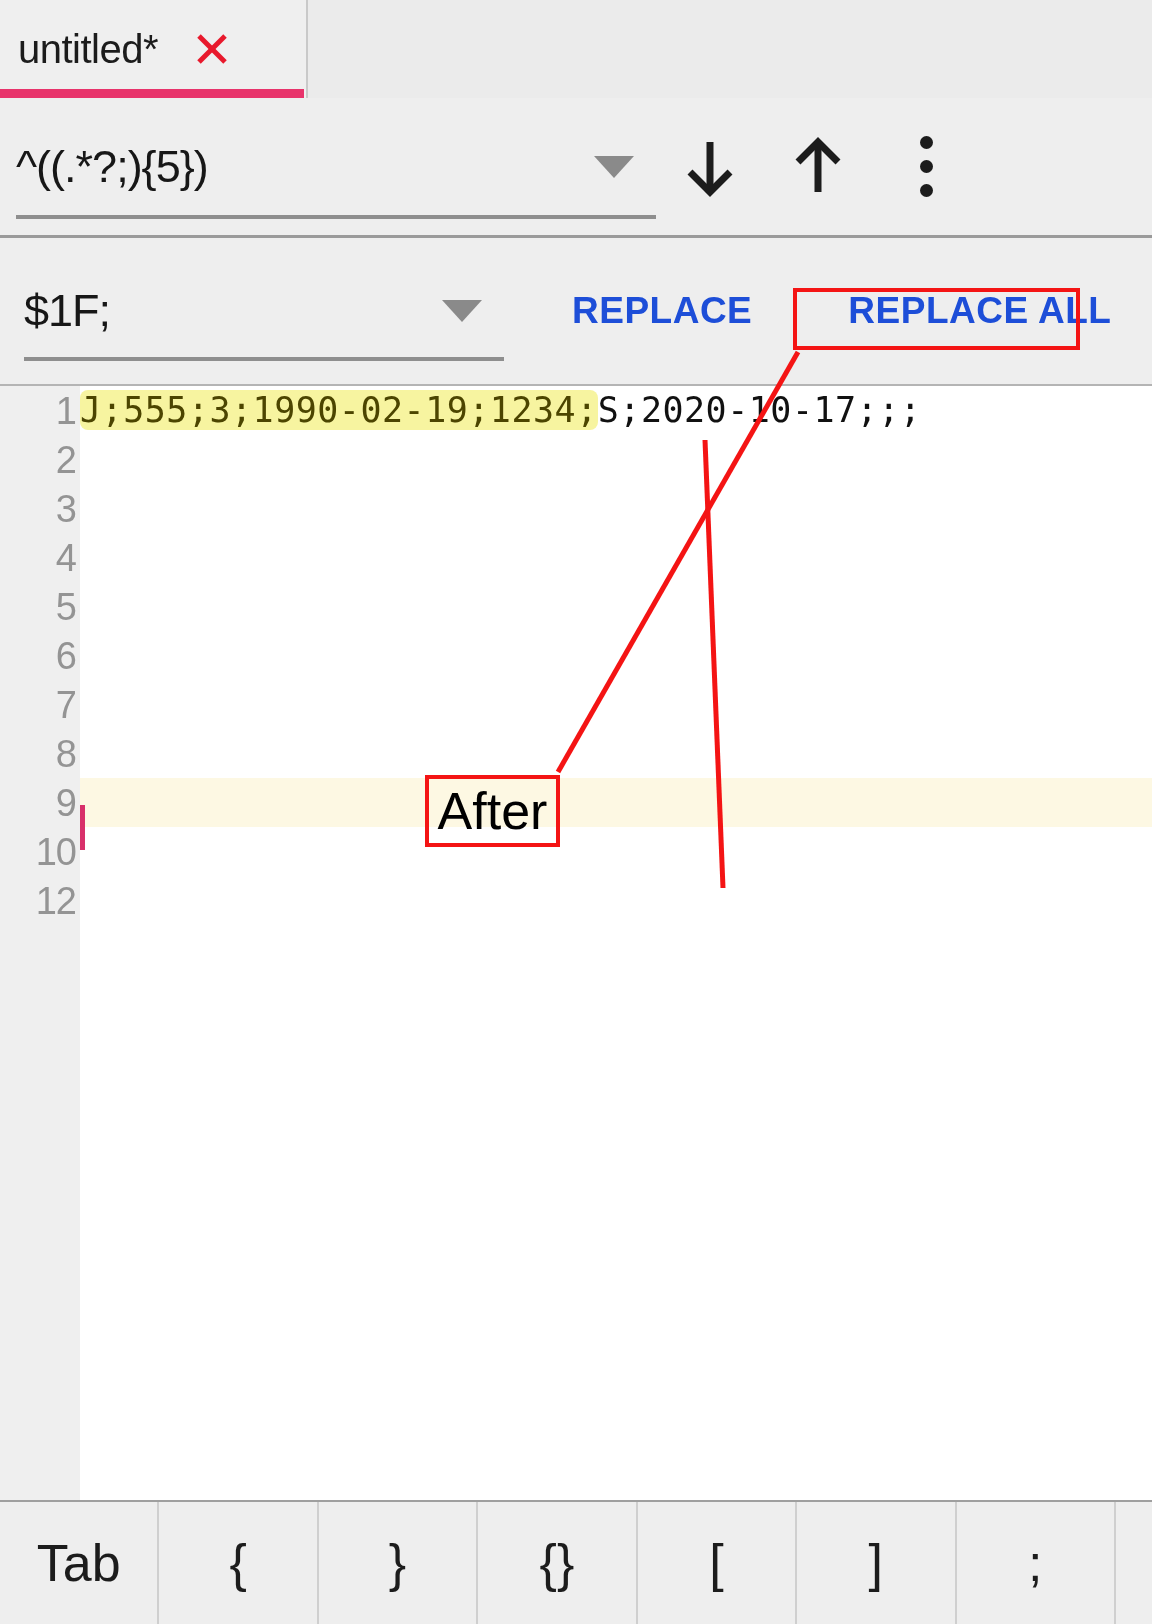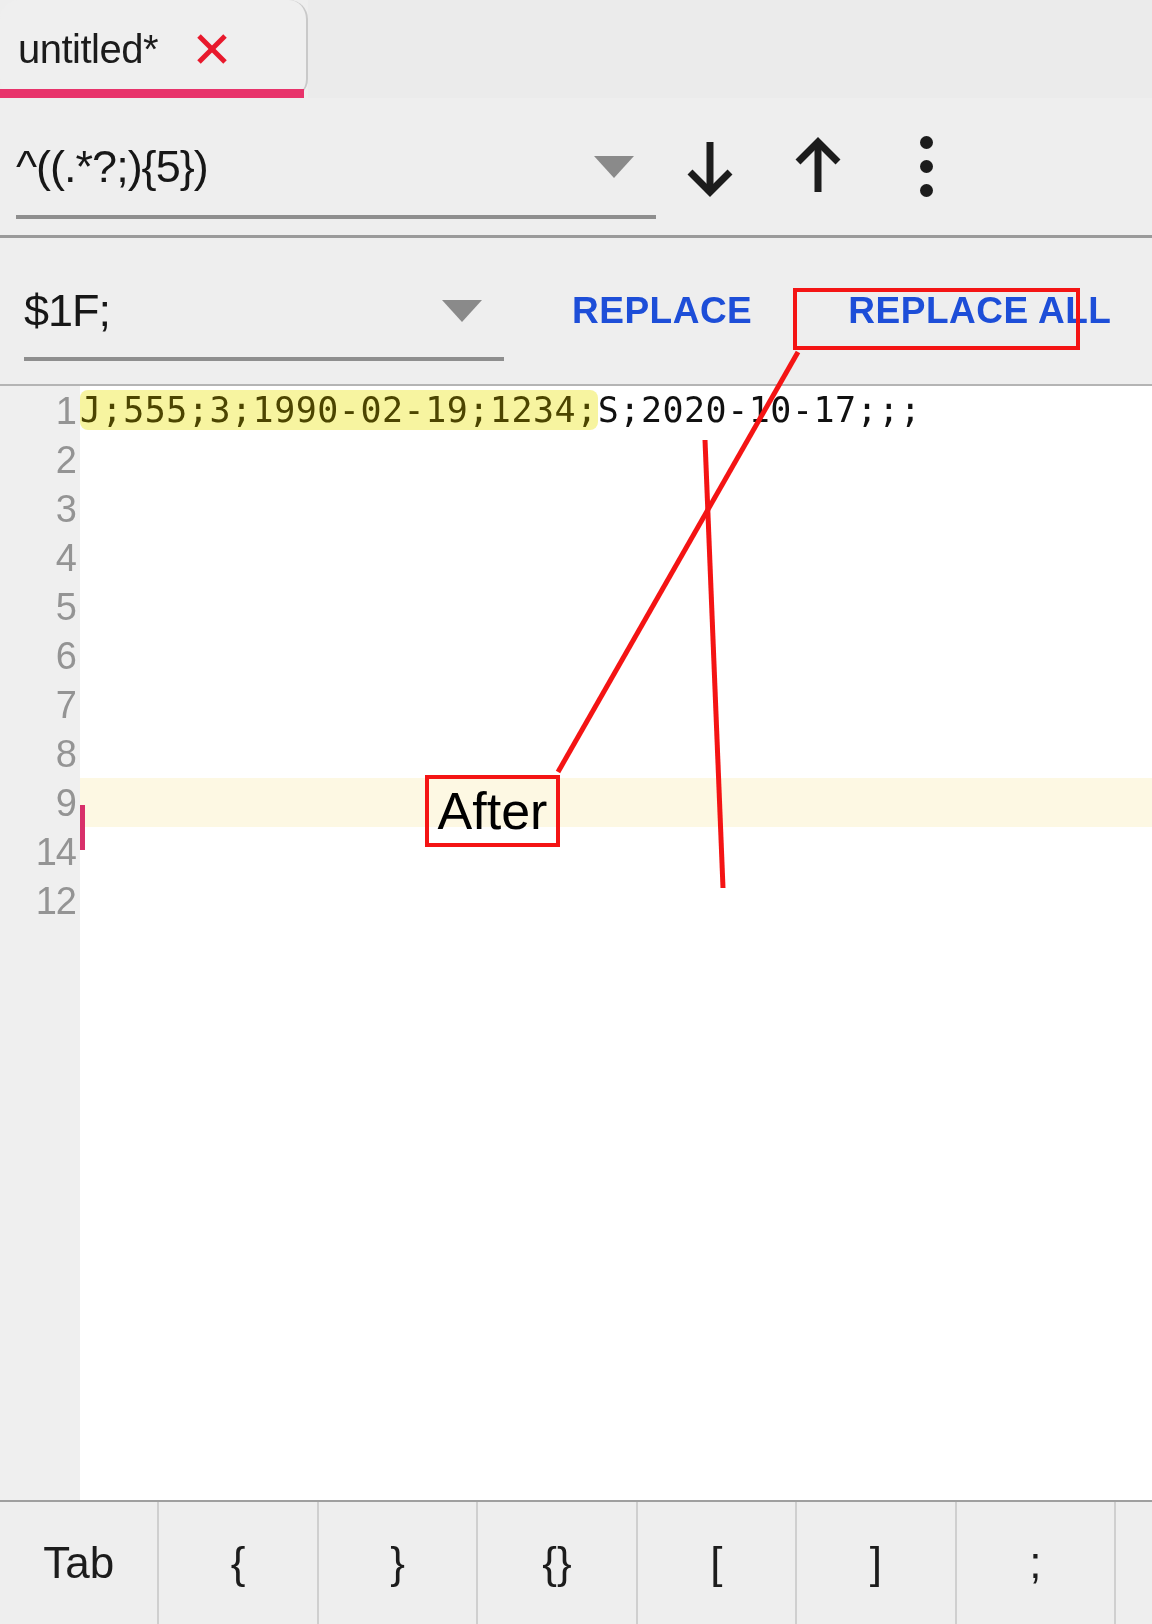--- a/index.html
+++ b/index.html
@@ -34,21 +34,20 @@
   }
   .tab {
     width: 308px;
     background: #efefef;
     display: flex;
     align-items: center;
     padding-left: 18px;
     box-sizing: border-box;
     position: relative;
     border-right: 2px solid #c9c9c9;
-    border-radius: 19px;
   }
   .tab-title {
     font-size: 40px;
     color: #1c1c1c;
     letter-spacing: -0.5px;
     white-space: nowrap;
   }
   .tab-close {
     margin-left: 32px;
     width: 44px;
@@ -297,21 +296,21 @@
     border-top: 2px solid #9f9f9f;
     display: flex;
     align-items: stretch;
   }
   .key {
     flex: 1 1 0;
     display: flex;
     align-items: center;
     justify-content: center;
     border-right: 2px solid #cfcfcf;
-    font-size: 44px;
+    font-size: 52px;
     color: #1c1c1c;
     box-sizing: border-box;
   }
   .key:last-child { border-right: none; }
   .key.partial { flex: 0 0 36px; }
 </style>
 </head>
 <body>
 
 <div class="app">
@@ -409,21 +408,21 @@
         <div class="line">
           <span class="lineno">8</span>
           <span class="linetext"></span>
         </div>
         <div class="line current">
           <span class="linetext-bg"></span>
           <span class="lineno">9</span>
           <span class="linetext"><span class="caret"></span></span>
         </div>
         <div class="line">
-          <span class="lineno">14</span>
+          <span class="lineno">10</span>
           <span class="linetext"></span>
         </div>
         <div class="line">
           <span class="lineno">12</span>
           <span class="linetext"></span>
         </div>
       </div>
   </div>
 
   <div class="keybar" id="keybar">

